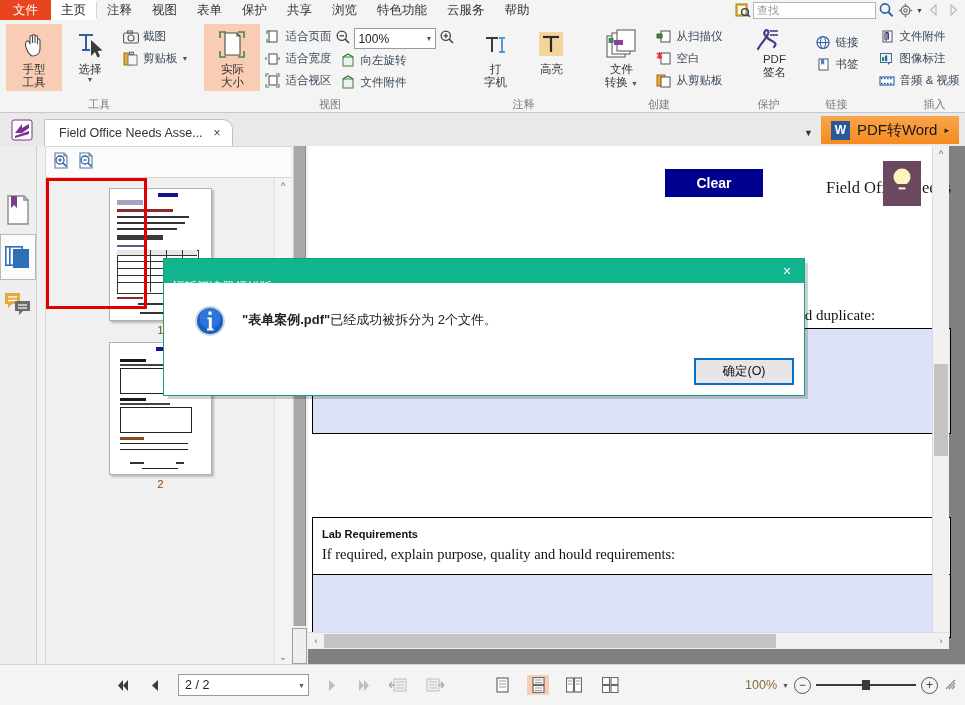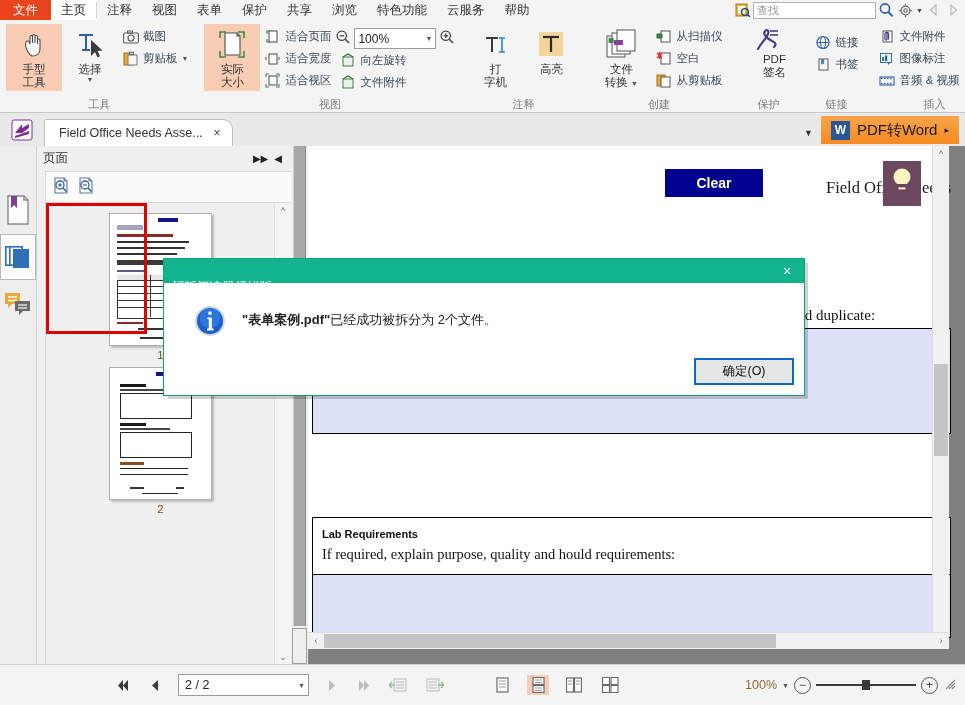--- a/index.html
+++ b/index.html
@@ -699,26 +699,20 @@
         <path d="M12 11 L27 11 L27 21 L20 21 L16 25 L16 21 L12 21 Z" fill="#6b6b6b"></path>
         <g stroke="#fff" stroke-width="1.2">
             <line x1="15" y1="15" x2="24" y2="15"></line>
             <line x1="15" y1="18" x2="24" y2="18"></line>
           </g>
       </svg>
     </div>
   </div>
 
   <div class="panel">
-    <div class="panel-head">
-      <span>页面</span>
-      <span class="panel-head-spacer"></span>
-      <span class="panel-head-ic">▶▶</span>
-      <span class="panel-head-ic">◀</span>
-    </div>
     <div class="panel-toolbar">
       <span>
         <svg width="19" height="19" viewBox="0 0 19 19">
           <path d="M3 2 L12 2 L15 5 L15 17 L3 17 Z" fill="#fdfdfd" stroke="#5a7a9a" stroke-width="1.1"></path>
           <path d="M12 2 L12 5 L15 5" fill="none" stroke="#5a7a9a" stroke-width="1.1"></path>
           <circle cx="8" cy="9" r="4" fill="#fff" stroke="#2f5fa8" stroke-width="1.3"></circle>
           <line x1="6.2" y1="9" x2="9.8" y2="9" stroke="#2f5fa8" stroke-width="1.2"></line>
           <line x1="8" y1="7.2" x2="8" y2="10.8" stroke="#2f5fa8" stroke-width="1.2"></line>
           <line x1="11" y1="12" x2="14.5" y2="15.5" stroke="#2f5fa8" stroke-width="1.6"></line>
         </svg>

